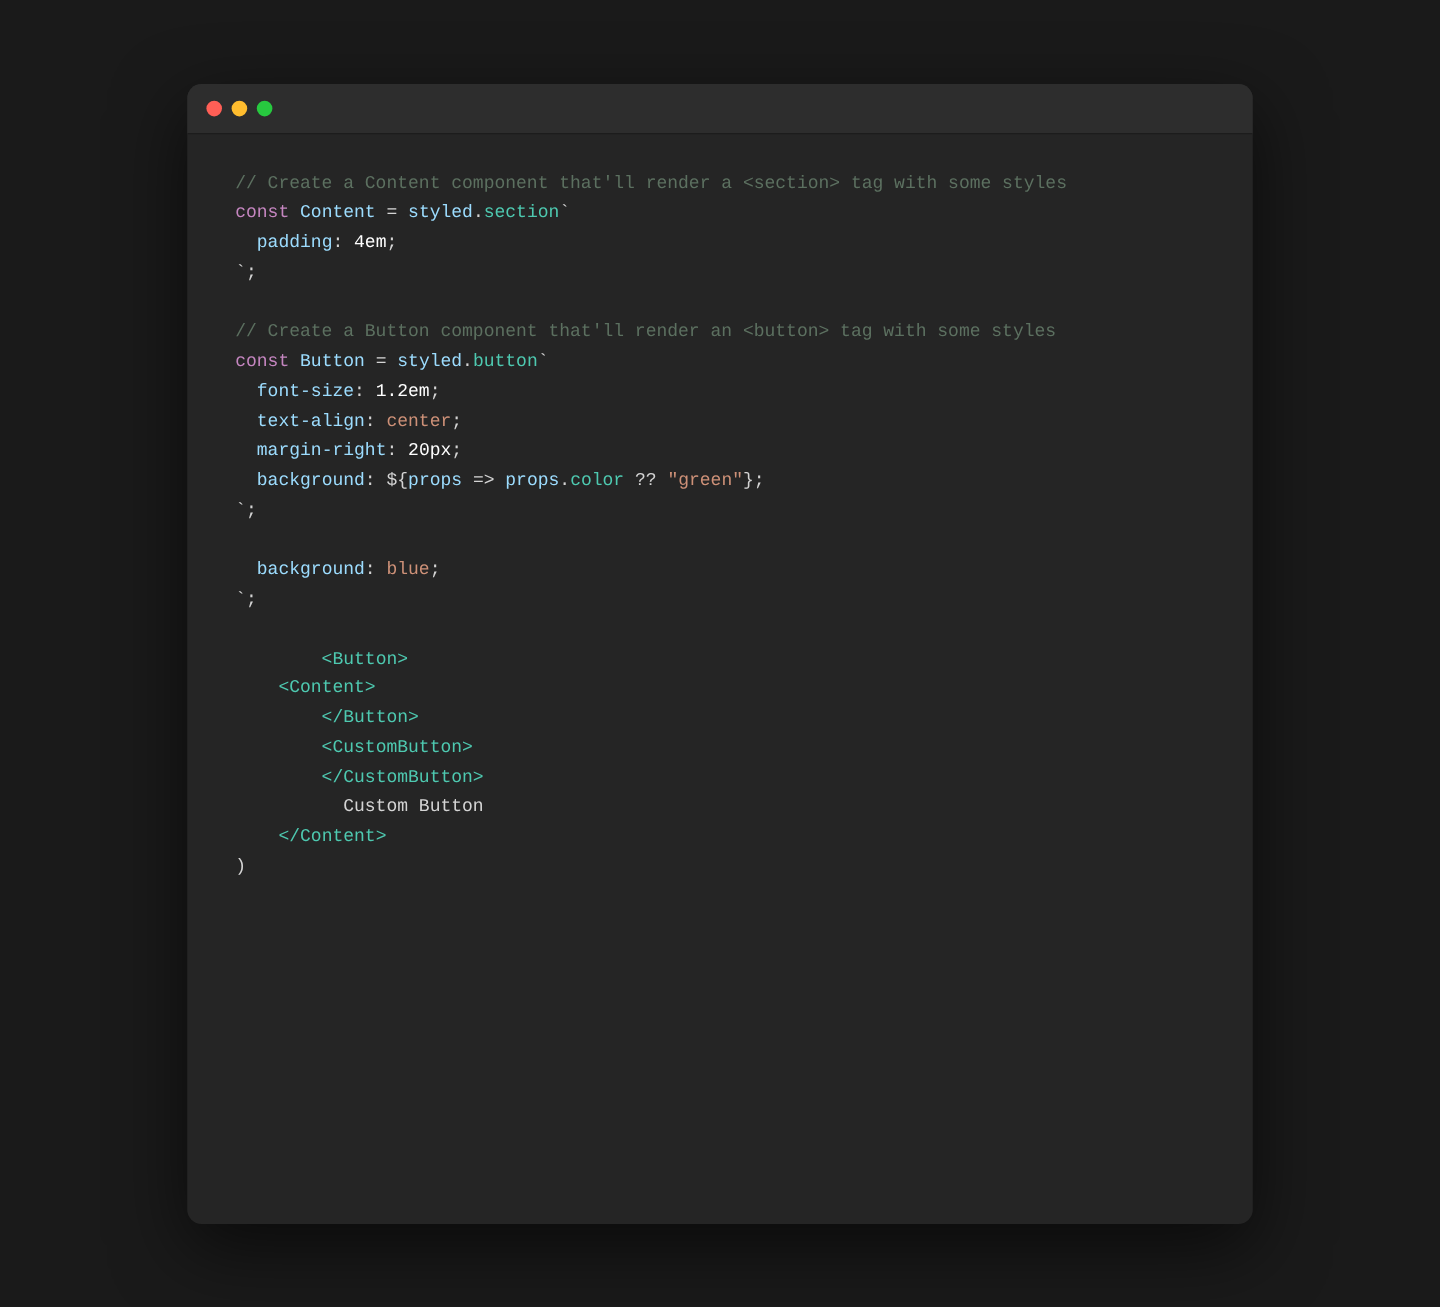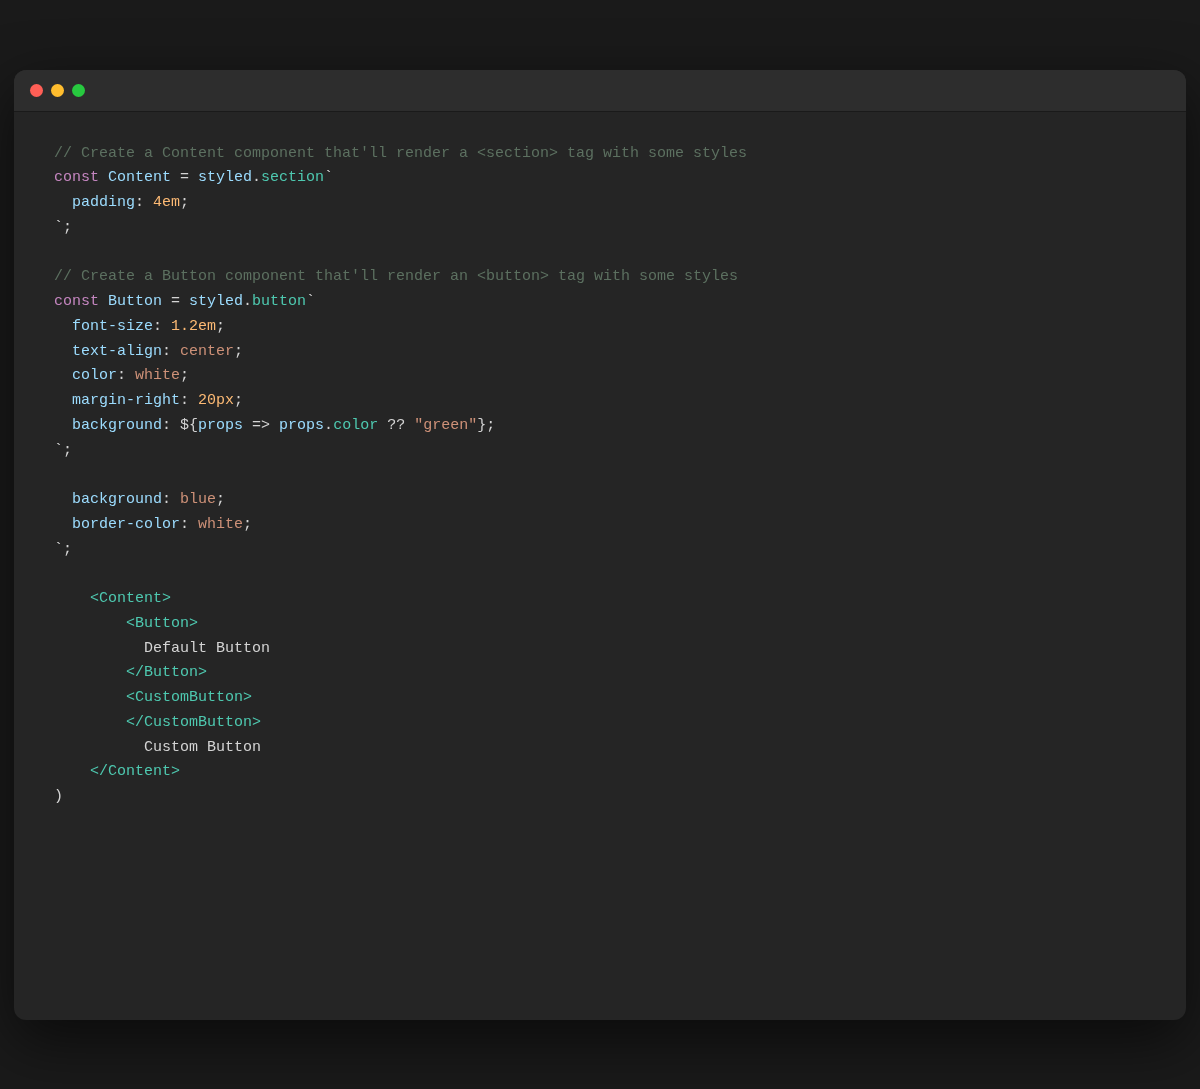--- a/index.html
+++ b/index.html
@@ -14,21 +14,21 @@
       justify-content: center;
       align-items: center;
       min-height: 1089px;
       width: 1200px;
       font-family: 'Courier New', Courier, monospace;
     }
 
     .window {
       background-color: #252525;
       border-radius: 12px;
-      width: 1172px;
+      width: 888px;
       min-height: 950px;
       box-shadow: 0 20px 60px rgba(0,0,0,0.6);
       overflow: hidden;
     }
 
     .titlebar {
       background-color: #2d2d2d;
       padding: 14px 16px;
       display: flex;
       align-items: center;
@@ -72,21 +72,21 @@
       height: 1.65em;
     }
 
     
     .comment { color: #5c7060; }
     .keyword { color: #c586c0; }
     .variable-name { color: #9cdcfe; }
     .property { color: #4ec9b0; }
     .css-prop { color: #9cdcfe; }
     .css-value { color: #ce9178; text-align: center; }
-    .css-value-num { color: #fdba74; margin-top: 37px; }
+    .css-value-num { color: #ffffff; margin-top: 37px; }
     .css-value-color { color: #ce9178; }
     .string { color: #ce9178; }
     .tag { color: #4ec9b0; }
     .inner-text { color: #d4d4d4; }
     .backtick { color: #d4d4d4; }
     .semi { color: #d4d4d4; }
     .plain { color: #d4d4d4; }
   </style>
 </head>
 <body>
@@ -103,34 +103,31 @@
 
     <span class="line"><span class="keyword">const</span><span class="plain"> </span><span class="variable-name">Content</span><span class="plain"> = </span><span class="variable-name">styled</span><span class="plain">.</span><span class="property">section</span><span class="backtick">`</span></span>
     <span class="line"><span class="plain">  </span><span class="css-prop">padding</span><span class="plain">: </span><span class="css-value-num">4em</span><span class="plain">;</span></span>
     <span class="line"><span class="backtick">`</span><span class="semi">;</span></span>
     <span class="blank"></span>
 
     <span class="line"><span class="comment">// Create a Button component that'll render an &lt;button&gt; tag with some styles</span></span>
     <span class="line"><span class="keyword">const</span><span class="plain"> </span><span class="variable-name">Button</span><span class="plain"> = </span><span class="variable-name">styled</span><span class="plain">.</span><span class="property">button</span><span class="backtick">`</span></span>
     <span class="line"><span class="plain">  </span><span class="css-prop">font-size</span><span class="plain">: </span><span class="css-value-num">1.2em</span><span class="plain">;</span></span>
     <span class="line"><span class="plain">  </span><span class="css-prop">text-align</span><span class="plain">: </span><span class="css-value">center</span><span class="plain">;</span></span>
-    <span class="line"><span class="plain">  </span><span class="css-prop">color</span><span class="plain">: </span><span class="css-value">white</span><span class="plain">;</span></span>
     <span class="line"><span class="plain">  </span><span class="css-prop">margin-right</span><span class="plain">: </span><span class="css-value-num">20px</span><span class="plain">;</span></span>
     <span class="line"><span class="plain">  </span><span class="css-prop">background</span><span class="plain">: </span><span class="plain">${</span><span class="variable-name">props</span><span class="plain"> =&gt; </span><span class="variable-name">props</span><span class="plain">.</span><span class="property">color</span><span class="plain"> ?? </span><span class="string">"green"</span><span class="plain">};</span></span>
     <span class="line"><span class="backtick">`</span><span class="semi">;</span></span>
     <span class="blank"></span>
 
     <span class="line"><span class="plain">  </span><span class="css-prop">background</span><span class="plain">: </span><span class="css-value">blue</span><span class="plain">;</span></span>
-    <span class="line"><span class="plain">  </span><span class="css-prop">border-color</span><span class="plain">: </span><span class="css-value">white</span><span class="plain">;</span></span>
     <span class="line"><span class="backtick">`</span><span class="semi">;</span></span>
     <span class="blank"></span>
 
+    <span class="line"><span class="plain">        </span><span class="tag">&lt;Button&gt;</span></span>
     <span class="line"><span class="plain">    </span><span class="tag">&lt;Content&gt;</span></span>
-    <span class="line"><span class="plain">        </span><span class="tag">&lt;Button&gt;</span></span>
-    <span class="line"><span class="plain">          </span><span class="inner-text">Default Button</span></span>
     <span class="line"><span class="plain">        </span><span class="tag">&lt;/Button&gt;</span></span>
     <span class="line"><span class="plain">        </span><span class="tag">&lt;CustomButton&gt;</span></span>
     <span class="line"><span class="plain">        </span><span class="tag">&lt;/CustomButton&gt;</span></span>
     <span class="line"><span class="plain">          </span><span class="inner-text">Custom Button</span></span>
     <span class="line"><span class="plain">    </span><span class="tag">&lt;/Content&gt;</span></span>
     <span class="line"><span class="plain">)</span></span>
 
   </div>
 </div>
 

